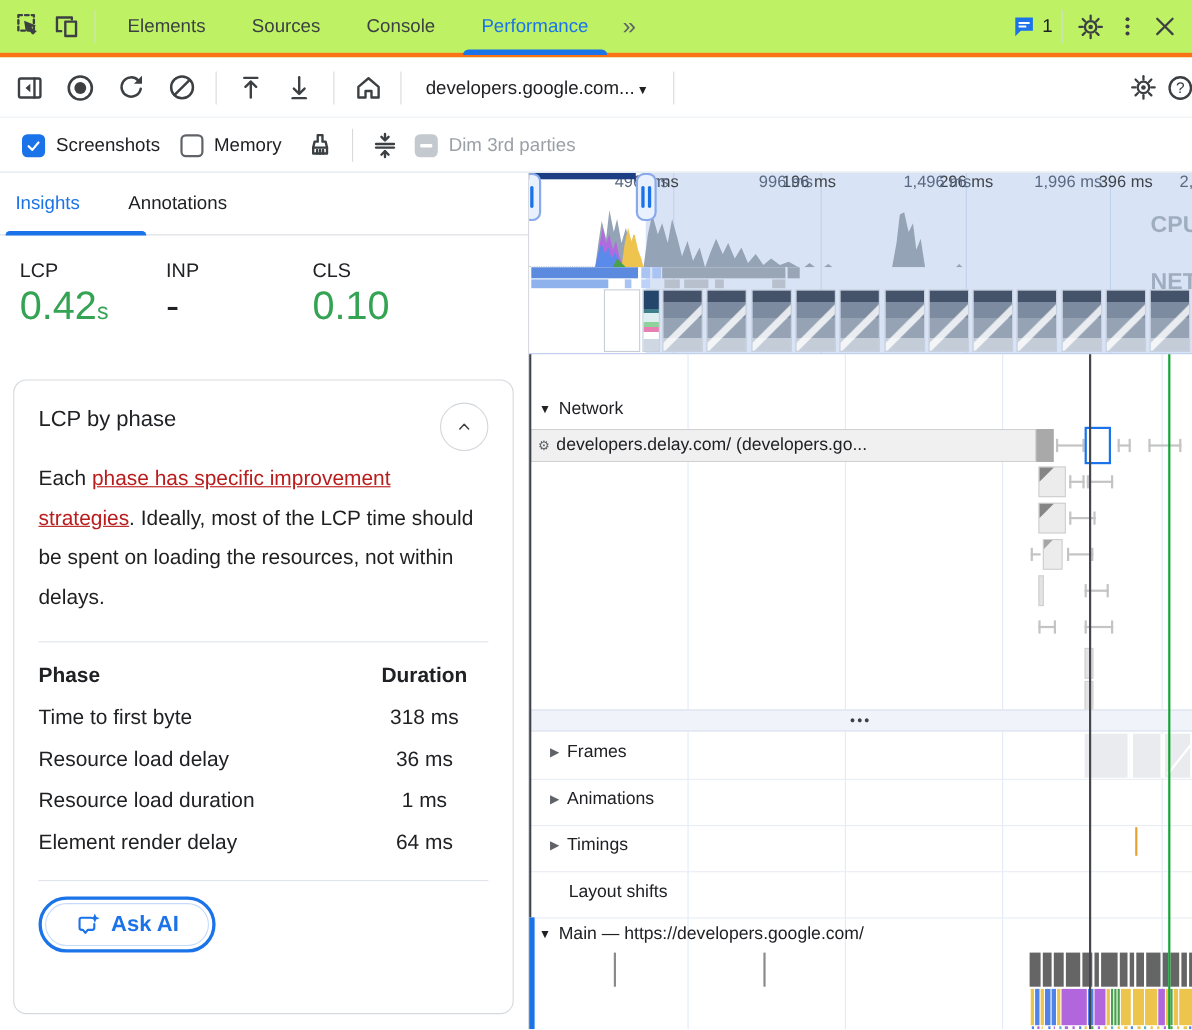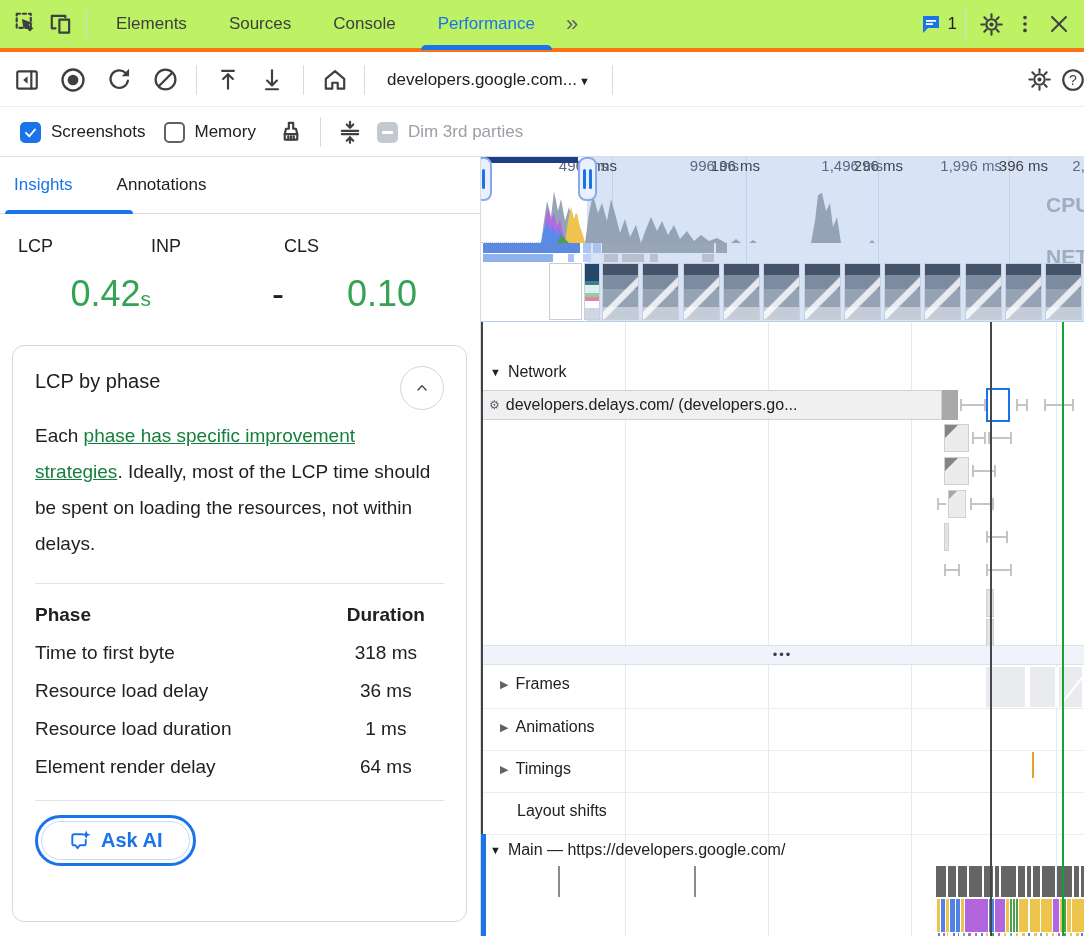--- a/index.html
+++ b/index.html
@@ -29,30 +29,30 @@
   
   #sidebar{position:absolute;left:0;top:157px;width:481px;height:779px;background:#fff;
            border-right:1px solid #d8dce1;box-sizing:border-box;}
   .sb-tabs{position:relative;height:56px;border-bottom:1px solid #dadce0;display:flex;align-items:center;padding-left:14px;}
   .sb-tab{font-size:17px;color:#202124;margin-right:44px;}
   .sb-tab.active{color:#1a73e8;font-weight:500;}
   .sb-underline{position:absolute;left:5px;bottom:-1px;width:128px;height:4px;background:#1a73e8;border-radius:4px 4px 0 0;}
   .metrics{display:flex;padding:22px 18px 0 18px;}
   .metric{width:133px;}
   .metric .mlabel{font-size:18px;font-weight:500;color:#202124;}
-  .metric .mvalue{font-size:36px;margin-top:16px;text-align:right;}
+  .metric .mvalue{font-size:36px;}
   .metric .munit{font-size:21px;}
   .card{position:absolute;left:12px;top:188px;width:455px;height:577px;border:1px solid #d5d9de;
         border-radius:12px;box-sizing:border-box;padding:24px 22px;background:#fff;}
   .card-title-row{display:flex;align-items:flex-start;}
   .card-title{font-size:20px;font-weight:500;flex:1;}
   .chev-btn{width:42px;height:42px;border-radius:50%;border:1px solid #d3d7db;background:#fff;
             display:flex;align-items:center;justify-content:center;margin-top:-4px;}
   .card-desc{font-size:19px;line-height:36px;color:#1f1f1f;margin-top:8px;width:402px;}
-  .card-desc a{color:#15803d;text-decoration:underline;}
+  .card-desc a{color:#b91c1c;text-decoration:underline;}
   .card-hr{border:none;border-top:1px solid #dfe4ec;margin:21px 0 12px 0;}
   .ptable{width:100%;font-size:19px;border-collapse:collapse;}
   .ptable td{padding:8px 0;}
   .ptable .dur{text-align:center;}
   .ptable .hdr td{font-weight:700;}
   .askai-wrap{display:flex;margin-top:14px;}
   .askai-outer{border:3px solid #1a73e8;border-radius:30px;padding:3px;background:#fff;}
   .askai-inner{border:1.5px solid #c6dafc;border-radius:24px;display:flex;align-items:center;gap:10px;
                padding:7px 26px;}
   .askai-label{color:#1a73e8;font-size:20px;font-weight:600;}
@@ -447,21 +447,21 @@
       <div class="ruler-label" style="position: absolute; left: 26px; top: 0px; width: 110px; height: 20px; box-sizing: border-box; z-index: 3;">96 ms</div>
       <div class="ruler-label" style="position: absolute; left: 169px; top: 0px; width: 110px; height: 20px; box-sizing: border-box; z-index: 3;">196 ms</div>
       <div class="ruler-label" style="position: absolute; left: 312px; top: 0px; width: 110px; height: 20px; box-sizing: border-box; z-index: 3;">296 ms</div>
       <div class="ruler-label" style="position: absolute; left: 457px; top: 0px; width: 110px; height: 20px; box-sizing: border-box; z-index: 3;">396 ms</div>
       <div style="position: absolute; left: 0px; top: 551px; width: 603px; height: 1px; box-sizing: border-box; background: rgb(232, 237, 244);"></div>
       <div style="position: absolute; left: 0px; top: 593px; width: 603px; height: 1px; box-sizing: border-box; background: rgb(232, 237, 244);"></div>
       <div style="position: absolute; left: 0px; top: 635px; width: 603px; height: 1px; box-sizing: border-box; background: rgb(232, 237, 244);"></div>
       <div style="position: absolute; left: 0px; top: 677px; width: 603px; height: 1px; box-sizing: border-box; background: rgb(232, 237, 244);"></div>
       <div style="position: absolute; left: 1px; top: 233px; width: 460px; height: 30px; box-sizing: border-box; background: rgb(240, 240, 240); border: 1px solid rgb(210, 210, 210); z-index: 2; display: flex; align-items: center; overflow: hidden; white-space: nowrap; font-size: 16px; color: rgb(32, 33, 36); padding-left: 6px;">
         <span style="font-size: 12px; color: rgb(95, 99, 104); margin-right: 6px;">⚙</span>
-        <span>developers.delays.com/ (developers.go...</span>
+        <span>developers.delay.com/ (developers.go...</span>
       </div>
       <div style="position: absolute; left: 461px; top: 233px; width: 16px; height: 30px; box-sizing: border-box; background: rgb(169, 169, 169); z-index: 2;"></div>
       <div style="position: absolute; left: 479px; top: 233px; width: 26px; height: 30px; box-sizing: border-box; z-index: 2;">
         <div style="position: absolute; left: 0px; top: 14px; width: 26px; height: 2px; box-sizing: border-box; background: rgb(196, 196, 196);"></div>
         <div style="position: absolute; left: 0px; top: 9px; width: 2px; height: 12px; box-sizing: border-box; background: rgb(196, 196, 196);"></div>
         <div style="position: absolute; left: 24px; top: 9px; width: 2px; height: 12px; box-sizing: border-box; background: rgb(196, 196, 196);"></div>
       </div>
       <div style="position: absolute; left: 505px; top: 231px; width: 24px; height: 34px; box-sizing: border-box; border: 2.5px solid rgb(26, 115, 232); z-index: 4; background: rgba(255, 255, 255, 0.3);"></div>
       <div style="position: absolute; left: 535px; top: 233px; width: 12px; height: 30px; box-sizing: border-box; z-index: 2;">
         <div style="position: absolute; left: 0px; top: 14px; width: 12px; height: 2px; box-sizing: border-box; background: rgb(196, 196, 196);"></div>

